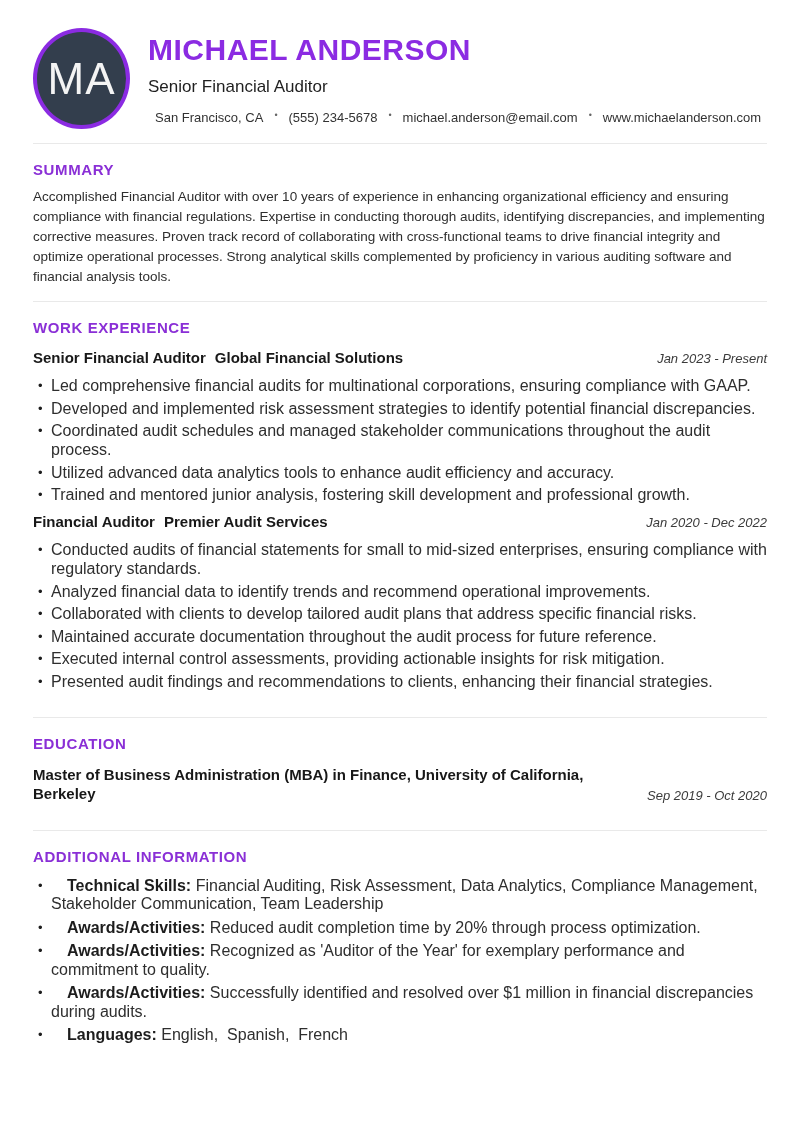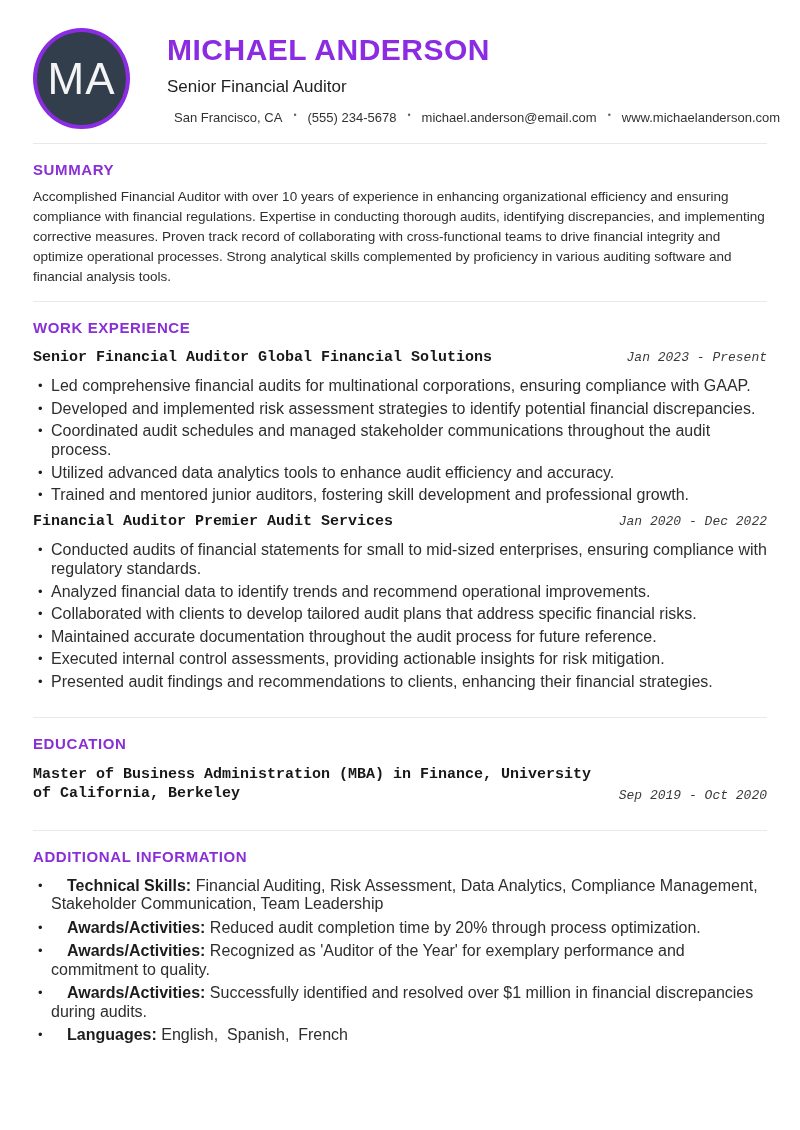--- a/index.html
+++ b/index.html
@@ -6,21 +6,21 @@
   html, body { background: #ffffff; }
   body {
     width: 800px; height: 1130px;
     font-family: "Liberation Sans", sans-serif;
     color: #2b2b2b;
     overflow: hidden;
   }
   .page { padding: 0 33px; }
 
   
-  .header { display: flex; align-items: center; padding-top: 28px; gap: 19px; }
+  .header { display: flex; align-items: center; padding-top: 28px; }
   .avatar {
     width: 97px; height: 101px; flex: 0 0 auto;
     border-radius: 50%;
     background: #333e4d;
     border: 4px solid #8b2be2;
     display: flex; align-items: center; justify-content: center;
   }
   .avatar-initials {
     color: #f4f4f4; font-size: 44px; letter-spacing: 1px; font-weight: 400;
   }
@@ -46,21 +46,21 @@
     margin-top: 17px;
     font-size: 15px; font-weight: bold; color: #8a2fd6;
     letter-spacing: 0.6px;
   }
 
   
   .summary-text { margin-top: 9px; font-size: 13.5px; line-height: 20px; color: #2e2e2e; }
 
   
   .entry-header {
-    display: flex; justify-content: space-between; align-items: baseline; font-family: Liberation Mono, monospace;
+    display: flex; justify-content: space-between; align-items: baseline;
   }
   .job-1 .entry-header { margin-top: 13px; }
   .job-2 .entry-header { margin-top: 9px; }
   .entry-title { font-size: 15px; font-weight: bold; color: #181818; }
   .entry-company { margin-left: 9px; }
   .entry-dates { font-size: 13px; font-style: italic; color: #3a3a3a; white-space: nowrap; margin-left: 12px; }
 
   ul.bullets { list-style: none; margin: 10px 0 0 0; padding-left: 18px; }
   ul.bullets li {
     position: relative;
@@ -125,21 +125,21 @@
         <div class="entry-title">
           <span>Senior Financial Auditor</span><span class="entry-company">Global Financial Solutions</span>
         </div>
         <span class="entry-dates">Jan 2023 - Present</span>
       </div>
       <ul class="bullets">
         <li>Led comprehensive financial audits for multinational corporations, ensuring compliance with GAAP.</li>
         <li>Developed and implemented risk assessment strategies to identify potential financial discrepancies.</li>
         <li>Coordinated audit schedules and managed stakeholder communications throughout the audit process.</li>
         <li>Utilized advanced data analytics tools to enhance audit efficiency and accuracy.</li>
-        <li>Trained and mentored junior auditors, fostering skill development and professional growth.</li>
+        <li>Trained and mentored junior analysis, fostering skill development and professional growth.</li>
       </ul>
     </div>
 
     <div class="job job-2">
       <div class="entry-header">
         <div class="entry-title">
           <span>Financial Auditor</span><span class="entry-company">Premier Audit Services</span>
         </div>
         <span class="entry-dates">Jan 2020 - Dec 2022</span>
       </div>

